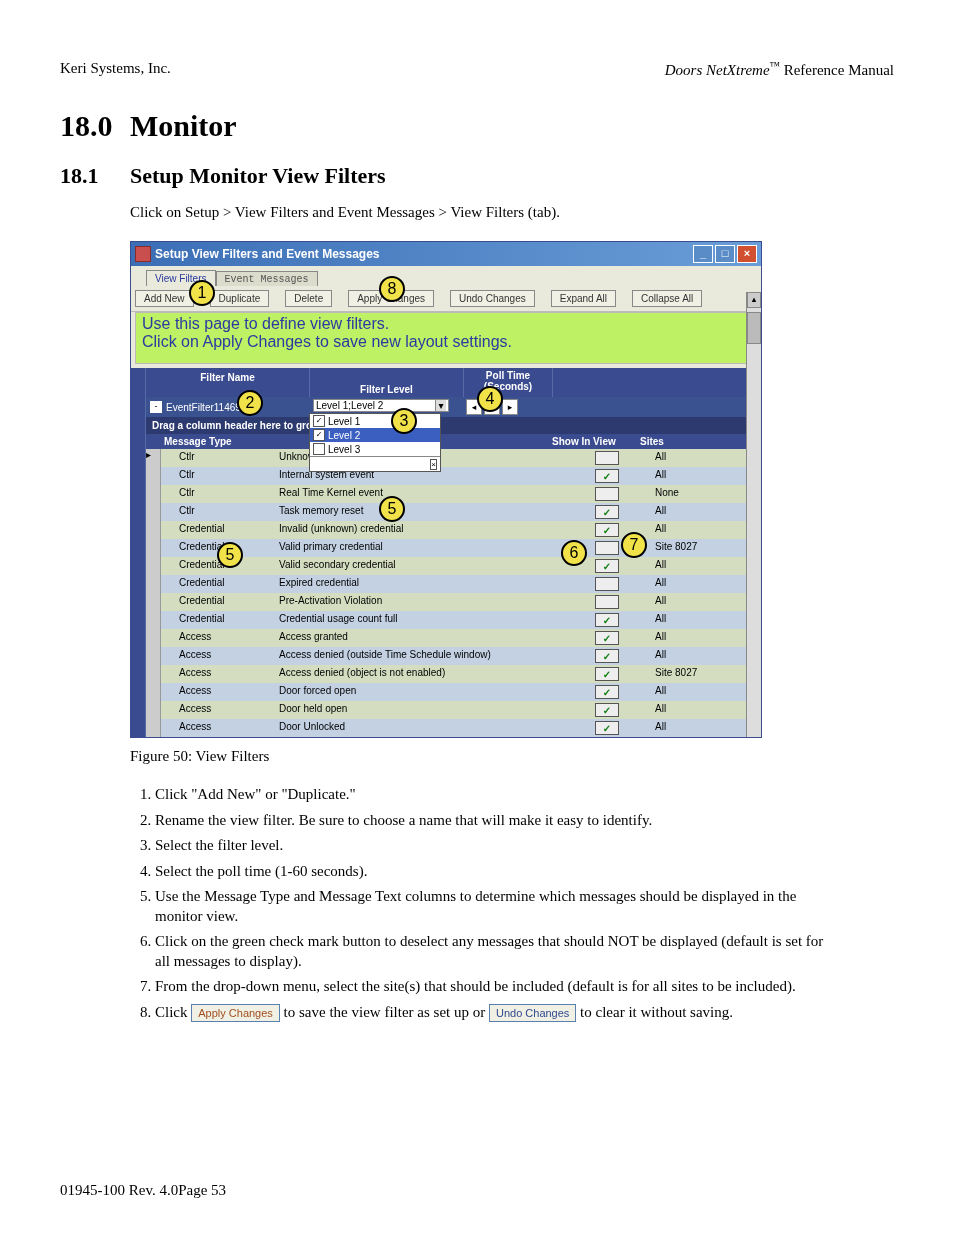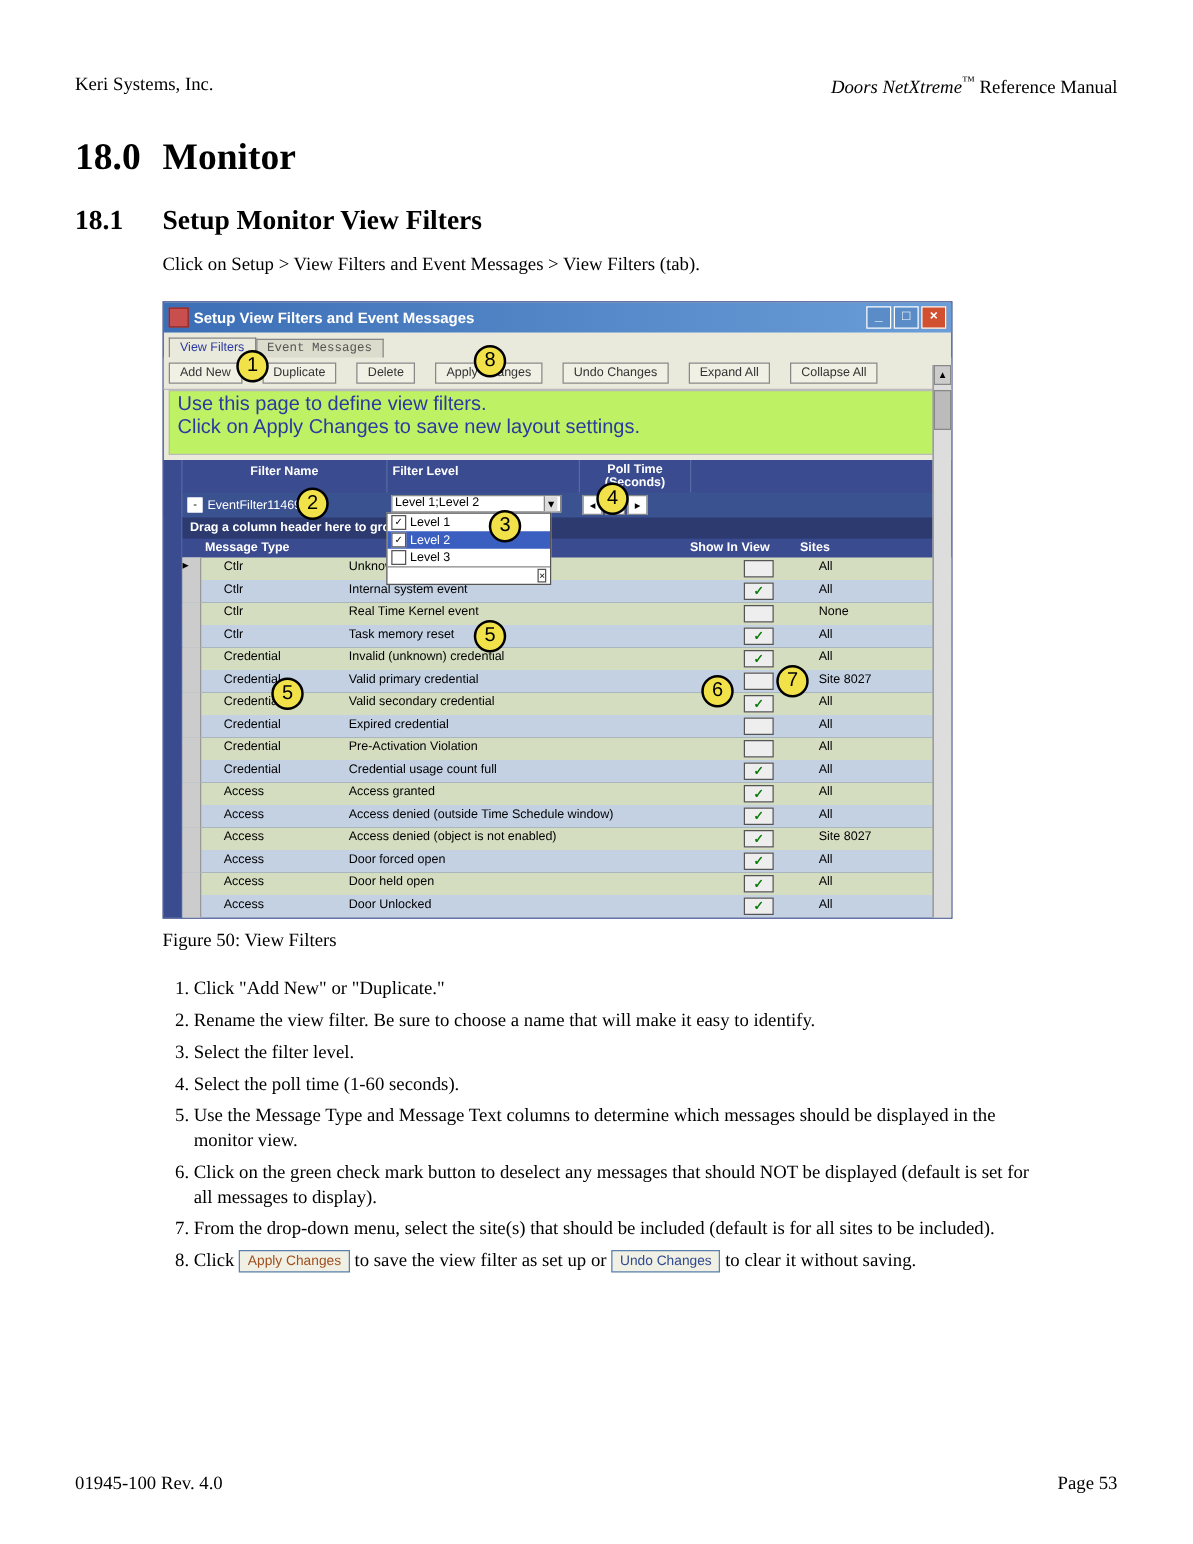--- a/index.html
+++ b/index.html
@@ -36,31 +36,31 @@
     display: flex;
     align-items: center;
     justify-content: space-between;
     font-weight: bold;
   }
   .titlebar-left { display:flex; align-items:center; gap:4px;}
   .win-icon { width:14px; height:14px; background:#c94f4f; border:1px solid #8a2a2a; }
   .winbtns { display:flex; gap:2px; }
   .winbtn { width:18px; height:16px; font-size:11px; line-height:14px; text-align:center; border:1px solid #fff; background:#5a8cc7; }
   .winbtn.close { background:#d05030; }
-  .tabs-row { display:flex; padding: 4px 4px 0 4px; }
+  .tabs-row { display:flex; padding: 4px 4px 0 4px; margin-left: 11px; }
   .tab { background:#e9e9dc; border:1px solid #888; border-bottom:none; padding:2px 8px; font-size:10px; color:#2a3aa0; }
   .tab.inactive { background:#dcdccc; color:#555; position:relative; top:1px;font-family:Liberation Mono, monospace;}
   .toolbar { display:flex; gap:16px; padding:4px; border-bottom:1px solid #bbb; background:#e9e9dc; position:relative;}
   .tbtn { border:1px solid #888; background:#f0f0e4; padding:2px 8px; font-size:10px; color:#333; }
   .hint { padding:2px 6px; color:#2a3aa0; font-size:16px; background:#bef264; border:1px solid #bbb; margin:0 4px 4px 4px; height:46px;}
   .grid-area { background:#3b4b8f; padding:0; position:relative; }
   .grid-header-row { display:flex; background:#3b4b8f; color:#fff; font-weight:bold; font-size:10px; }
   .gh { padding:2px 4px; border-right:1px solid #566aa5; }
   .gh-fn { width:155px; text-align:center; padding-top:4px; }
-  .gh-fl { width:145px; text-align:left; padding-top:4px; }
+  .gh-fl { width:145px; text-align:center; padding-top:16px; }
   .gh-pt { width:80px; text-align:center; }
   .filter-row { display:flex; background:#3b5290; color:#fff; }
   .filter-row .c1 { width:155px; padding:2px 4px; display:flex; align-items:center; }
   .expand-box { width:10px; height:10px; border:1px solid #fff; background:#fff; color:#000; font-size:9px; line-height:9px; text-align:center; margin-right:4px;}
   .filter-row .c2 { width:145px; padding:2px 4px; position:relative;}
   .fl-input { width:130px; background:#fff; color:#000; border:1px solid #888; display:flex; justify-content:space-between; padding:0 2px; font-size:10px;}
   .fl-drop { width:10px; background:#ddd; text-align:center; border-left:1px solid #888;}
   .filter-row .c3 { width:80px; padding:2px 4px; display:flex; gap:2px;}
   .pt-box { width:14px; height:14px; background:#fff; border:1px solid #888; color:#000; font-size:9px; text-align:center; line-height:14px;}
   .dropdown-popup {
@@ -97,21 +97,21 @@
   }
   .figcap { margin: 2px 0 20px 70px; font-size:15px; }
   ol.steps { margin: 0 60px 0 70px; padding-left: 25px; font-size:15px; }
   ol.steps li { margin-bottom: 6px; line-height:1.3; }
   .inline-btn {
     display:inline-block; border:1px solid #5a80b0; background:#f0f0e4;
     color:#a05020; font-family: Tahoma, Arial, sans-serif; font-size:11px;
     padding:1px 6px; vertical-align:middle;
   }
   .inline-btn.undo { color:#304a90; }
-  .footer-row { display:flex; justify-content:space-between; margin-top:160px; font-size:15px;}
+  .footer-row { display:flex; justify-content:flex-start; margin-top:160px; font-size:15px;}
   sup { font-size: 0.7em; }
 </style>
 </head>
 <body>
 
 <div class="header-row">
   <span>Keri Systems, Inc.</span>
   <span class="header-right">
     <i>Doors NetXtreme</i><sup>™</sup><span> Reference Manual</span>
   </span>

